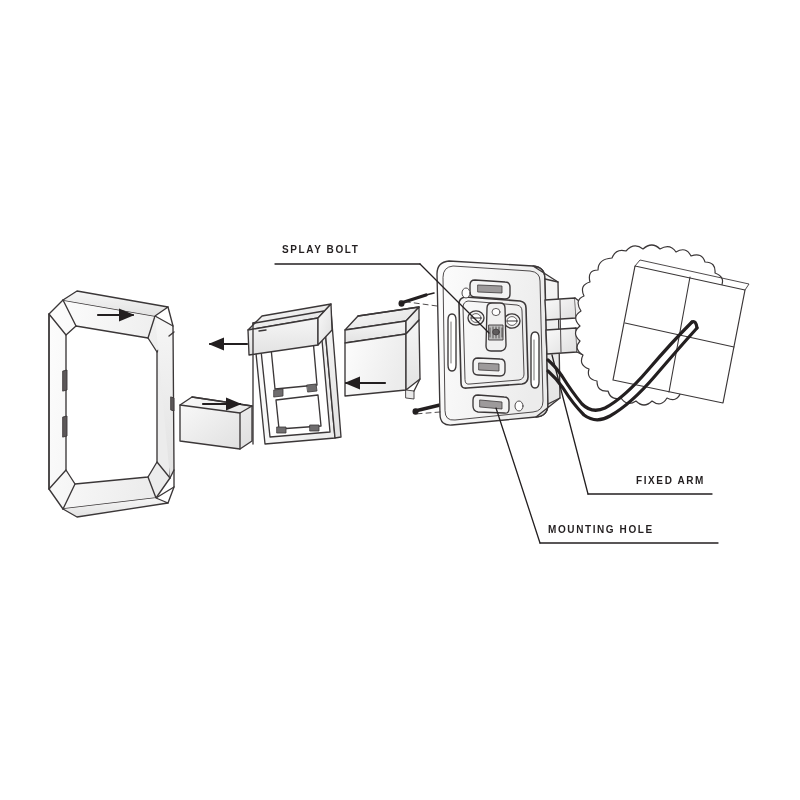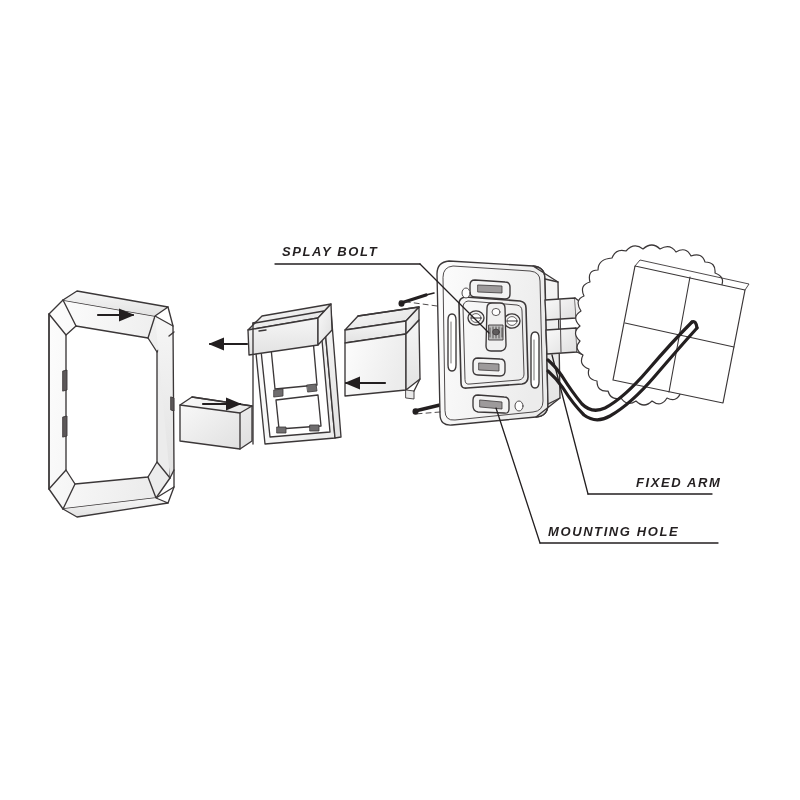--- a/index.html
+++ b/index.html
@@ -19,25 +19,24 @@
     position: absolute;
     left: 0;
     top: 0;
     width: 800px;
     height: 800px;
   }
   .lbl {
     position: absolute;
     font-family: "Liberation Sans", sans-serif;
     font-weight: bold;
-    font-size: 13px;
+    font-size: 10px;
     letter-spacing: 1.6px;
     color: #231f20;
     white-space: nowrap;
-    font-style: italic;
   }
   #lbl-splay  { left: 282px; top: 244px; }
   #lbl-fixed  { left: 596px; top: 475px; margin-left: 40px; }
   #lbl-mount  { left: 548px; top: 524px; text-align: center; }
 </style>
 </head>
 <body>
 
 <div id="stage">
 

